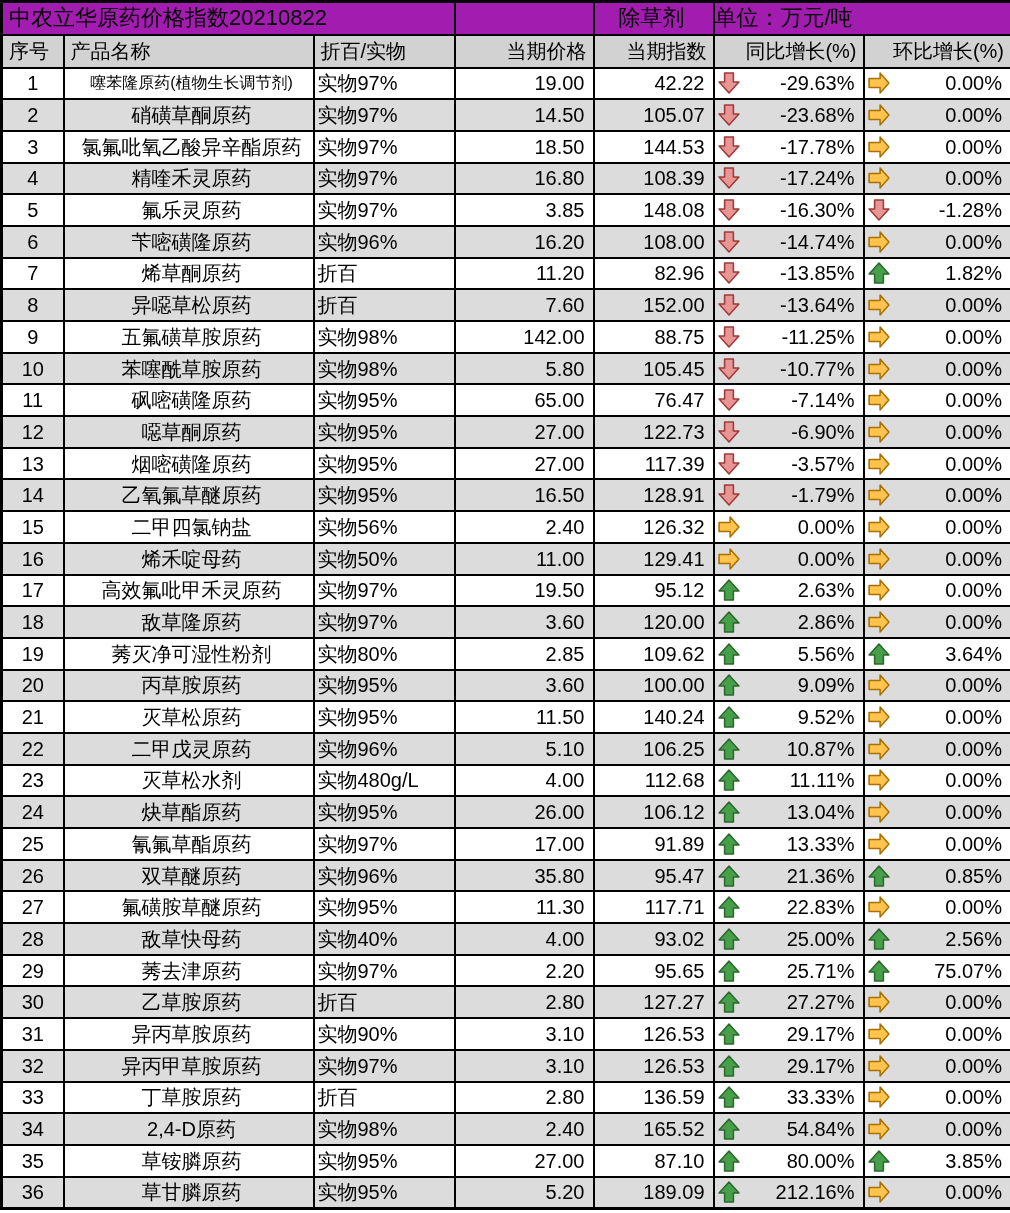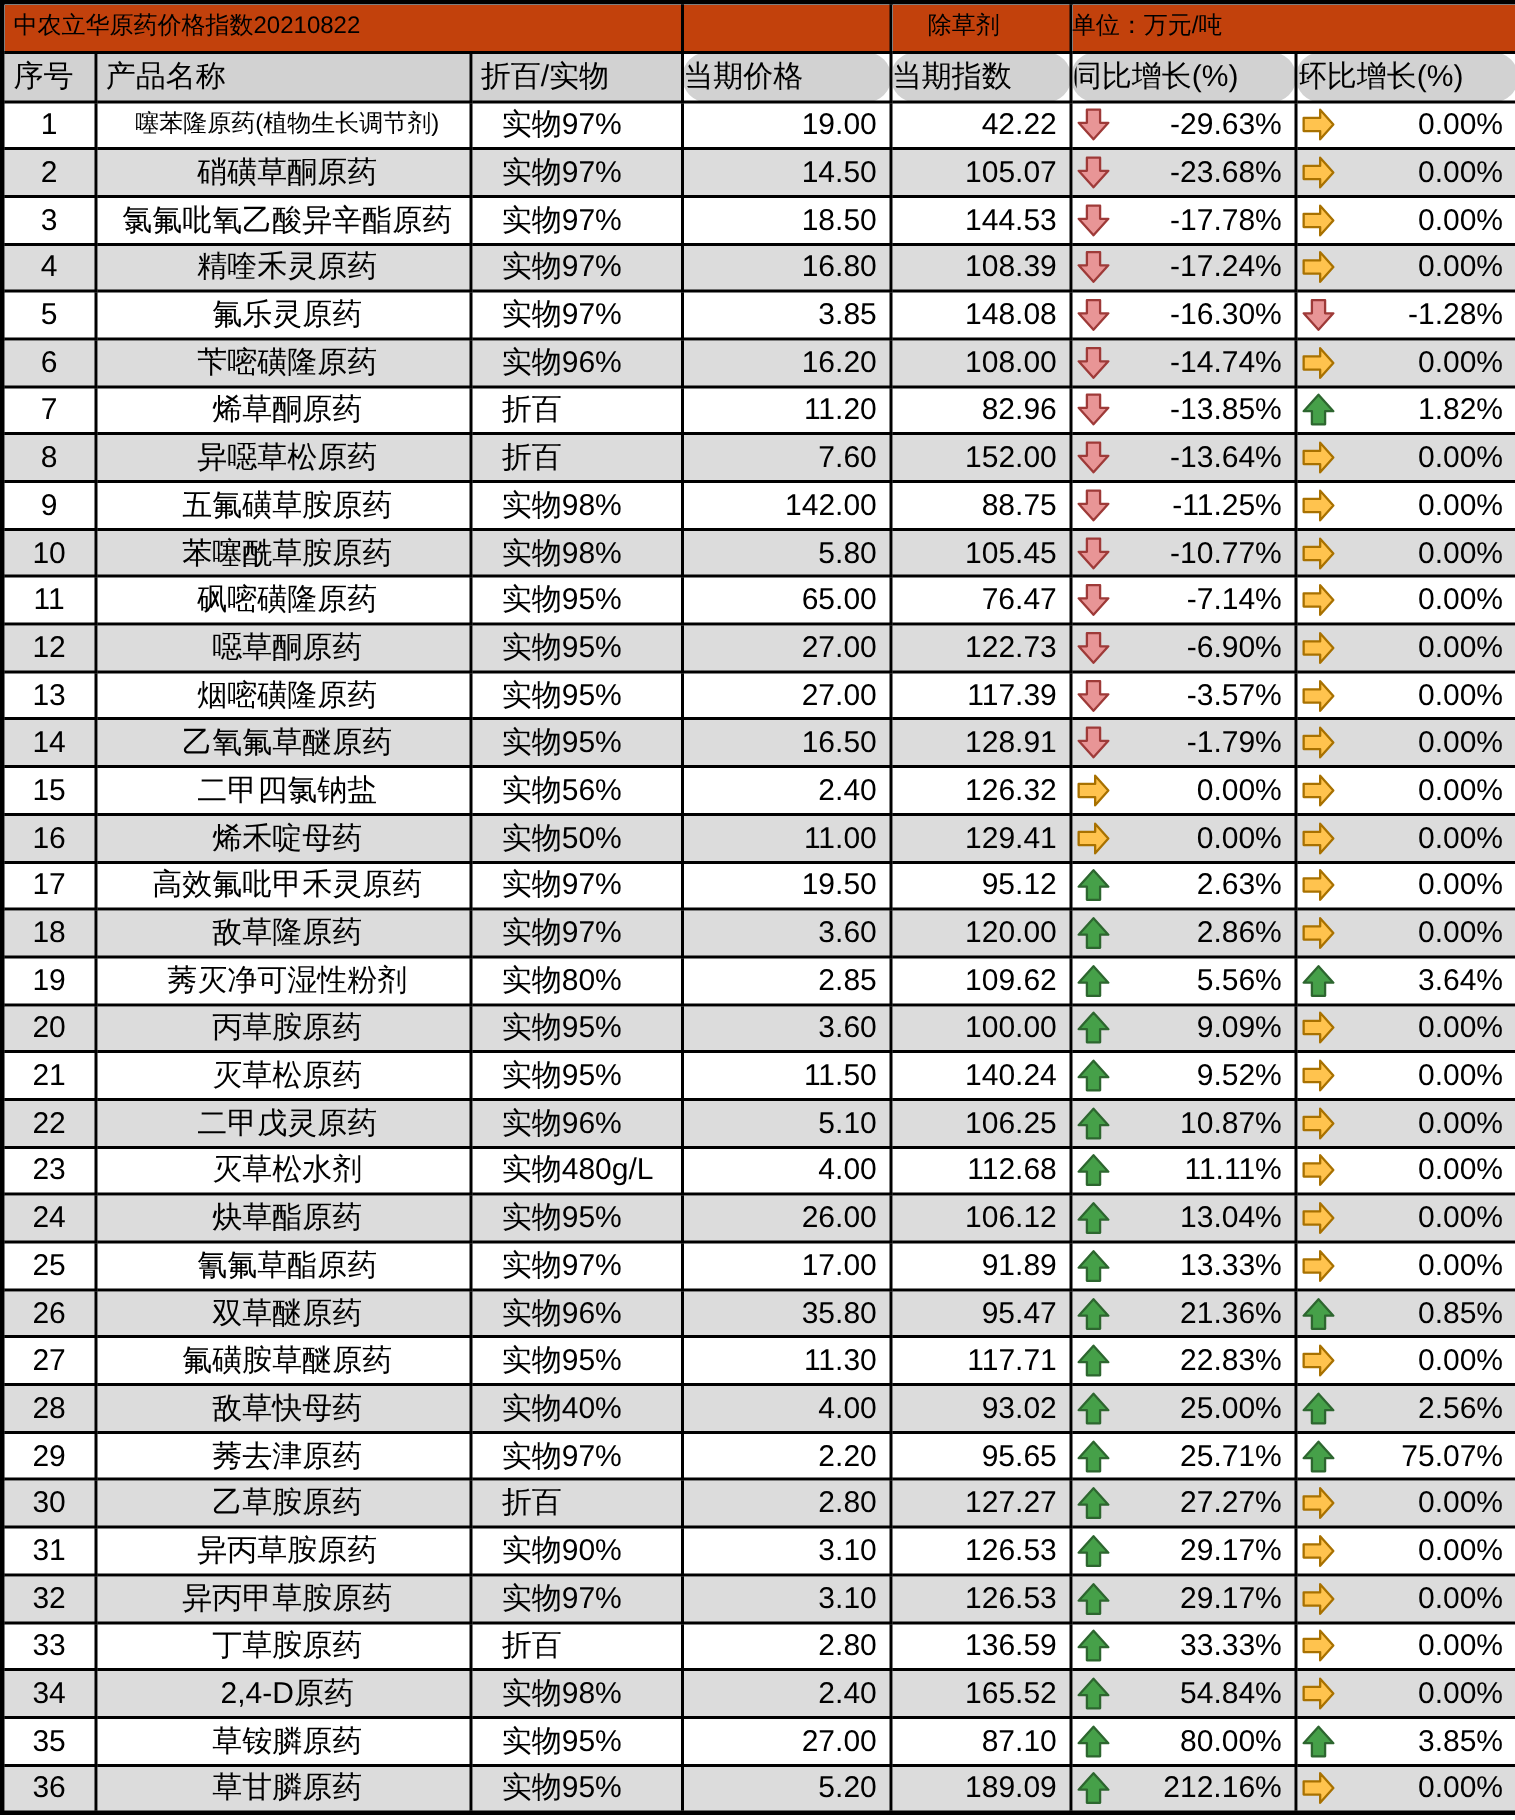--- a/index.html
+++ b/index.html
@@ -14,36 +14,36 @@
     border: 3px solid var(--border, #000);
   }
   td, th {
     border: 2px solid var(--border, #000);
     padding: 0; overflow: hidden; white-space: nowrap;
     font-weight: normal; box-sizing: border-box;
     font-size: 20px; line-height: 1;
   }
   
   tr.title-row { height: 33px; }
-  tr.title-row td { background: #c2410c; font-size: 16px; }
+  tr.title-row td { background: #a21caf; font-size: 22px; }
   td.t-title { text-align: left; padding-left: 6px; }
   td.t-cat   { text-align: left; padding-left: 24px; }
   td.t-unit  { padding-right: 6px; }
   
   tr.head-row { height: 33px; }
   tr.head-row th { background: var(--header-bg, #d2d2d2); }
   th.h-left  { text-align: left; padding-left: 6px; margin-left: 11px; }
-  th.h-right { text-align: left; padding-right: 6px; border-radius: 16px; }
+  th.h-right { text-align: right; padding-right: 6px; }
   
   tbody tr { height: 31.7px; background: #ffffff; }
   tbody tr:nth-child(even) { background: var(--stripe-bg, #dcdcdc); }
   td.c-no   { text-align: center; }
   td.c-name { text-align: center; padding-left: 6px; }
   td.c-name.small { font-size: 16px; }
-  td.c-spec { text-align: left; padding-left: 20px; }
+  td.c-spec { text-align: left; padding-left: 3px; }
   td.c-num  { text-align: right; padding-right: 8px; }
   td.c-growth .cellwrap {
     display: flex; justify-content: space-between; align-items: center;
     padding: 0 8px 0 3px; height: 100%;
   }
   .arrow { display: inline-flex; align-items: center; }
   .arrow svg { display: block; }
   .pct { text-align: right; }
 </style>
 </head>

